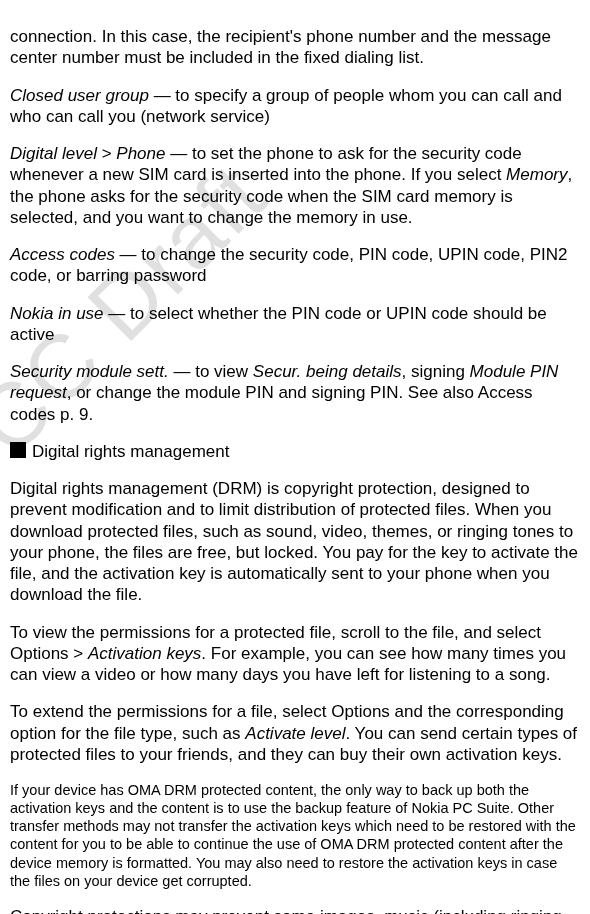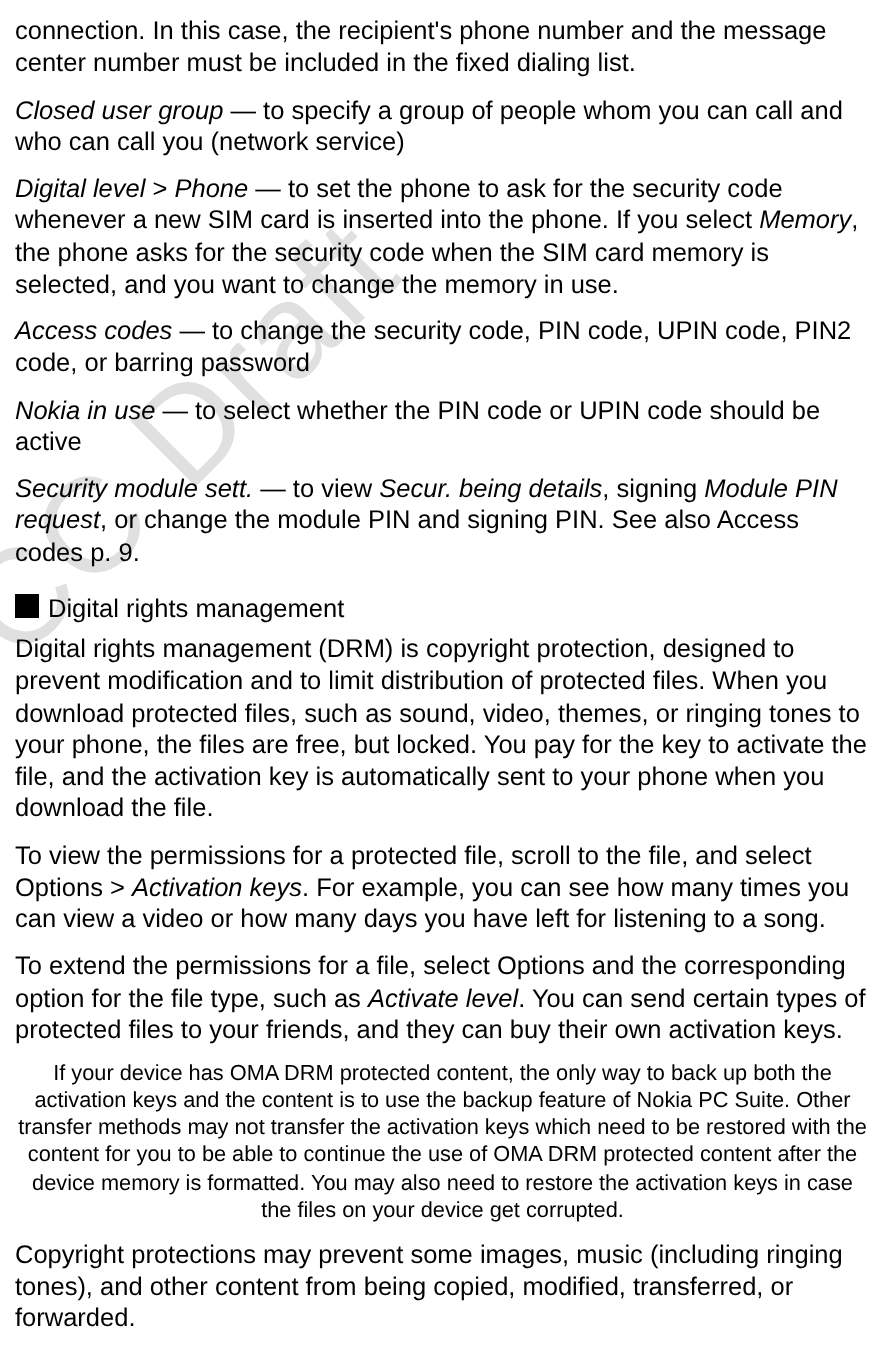--- a/index.html
+++ b/index.html
@@ -20,42 +20,41 @@
     font-size: 90px;
     color: rgba(0,0,0,0.12);
     font-weight: 500;
     transform: rotate(-45deg);
     transform-origin: left bottom;
     pointer-events: none;
     white-space: nowrap;
     letter-spacing: 2px;
   }
   p {
-    margin: 0 0 10px 0;
+    margin: 16px 0 10px 0;
   }
   .italic {
     font-style: italic;
   }
   .heading {
     font-weight: normal;
     font-size: 17px;
     margin: 16px 0 6px 0;
   }
   .heading .box {
     display: inline-block;
     width: 16px;
     height: 16px;
     background: #000;
     margin-right: 6px;
     vertical-align: -1px;
   }
   .small {
     font-size: 14.5px;
     line-height: 1.25;
-    text-align: center;
   }
   .content {
     min-height: 880px;
     position: relative;
   }
 </style>
 </head>
 <body>
 
 <div class="content">

